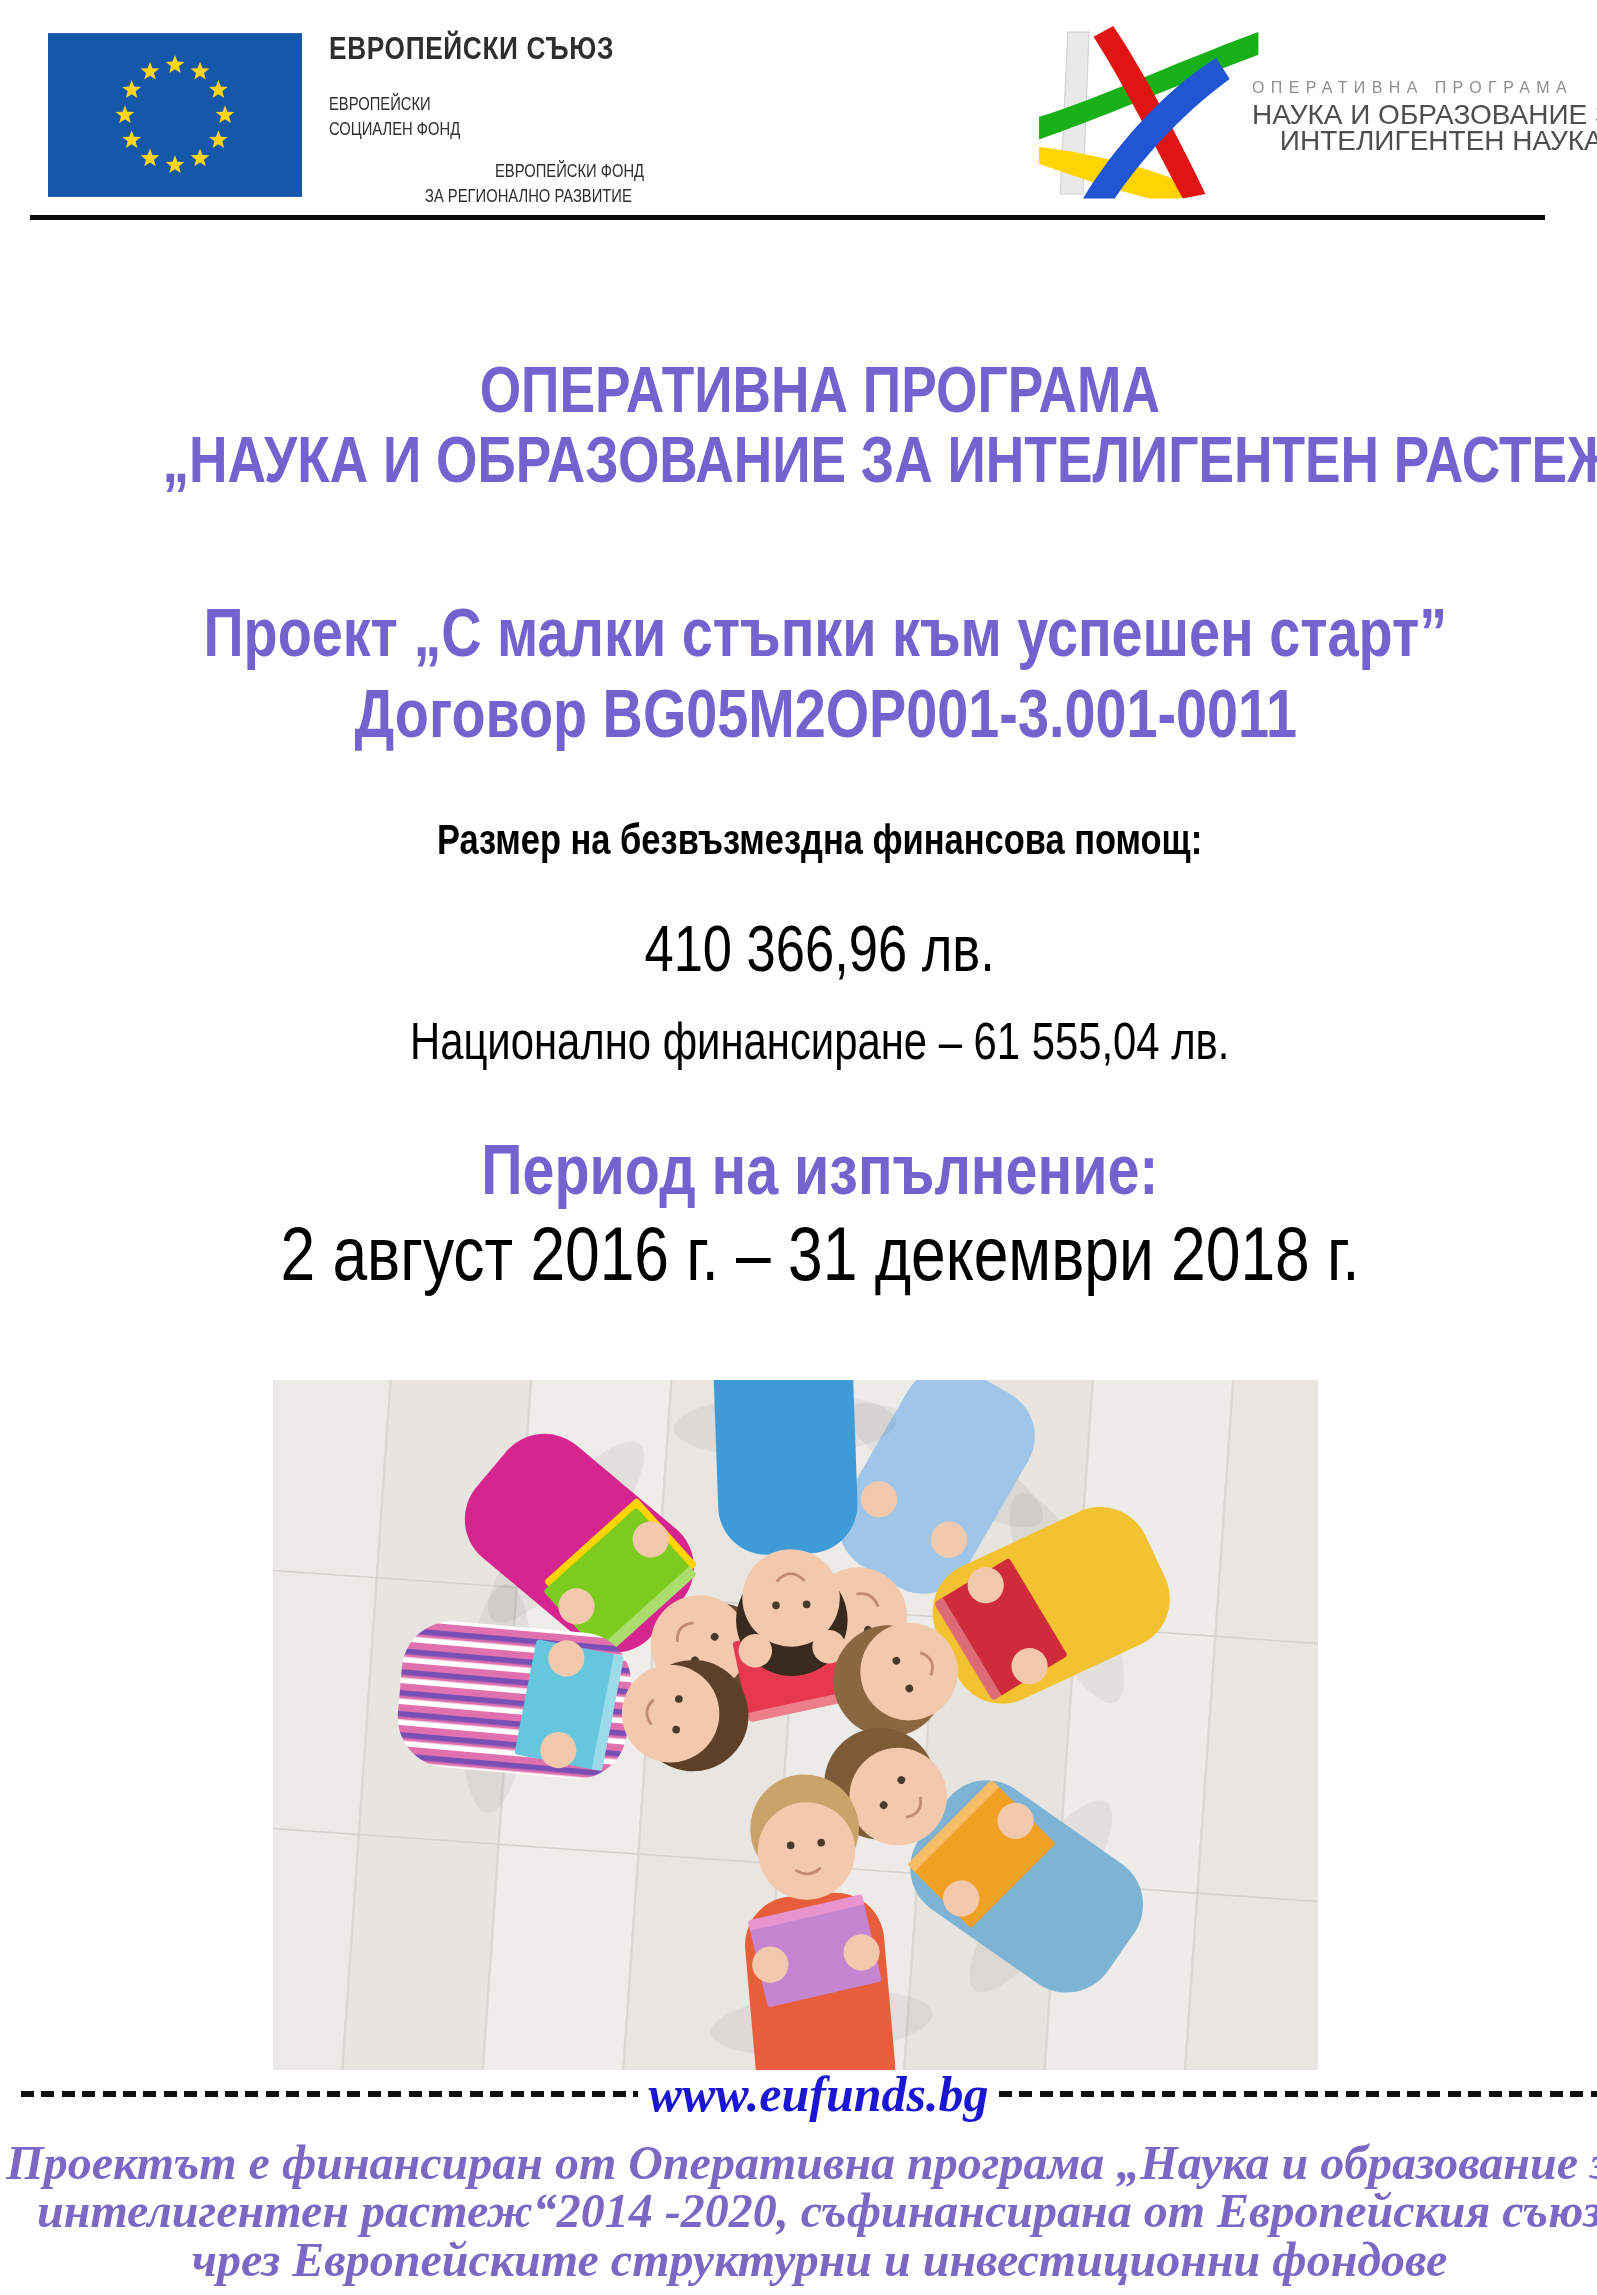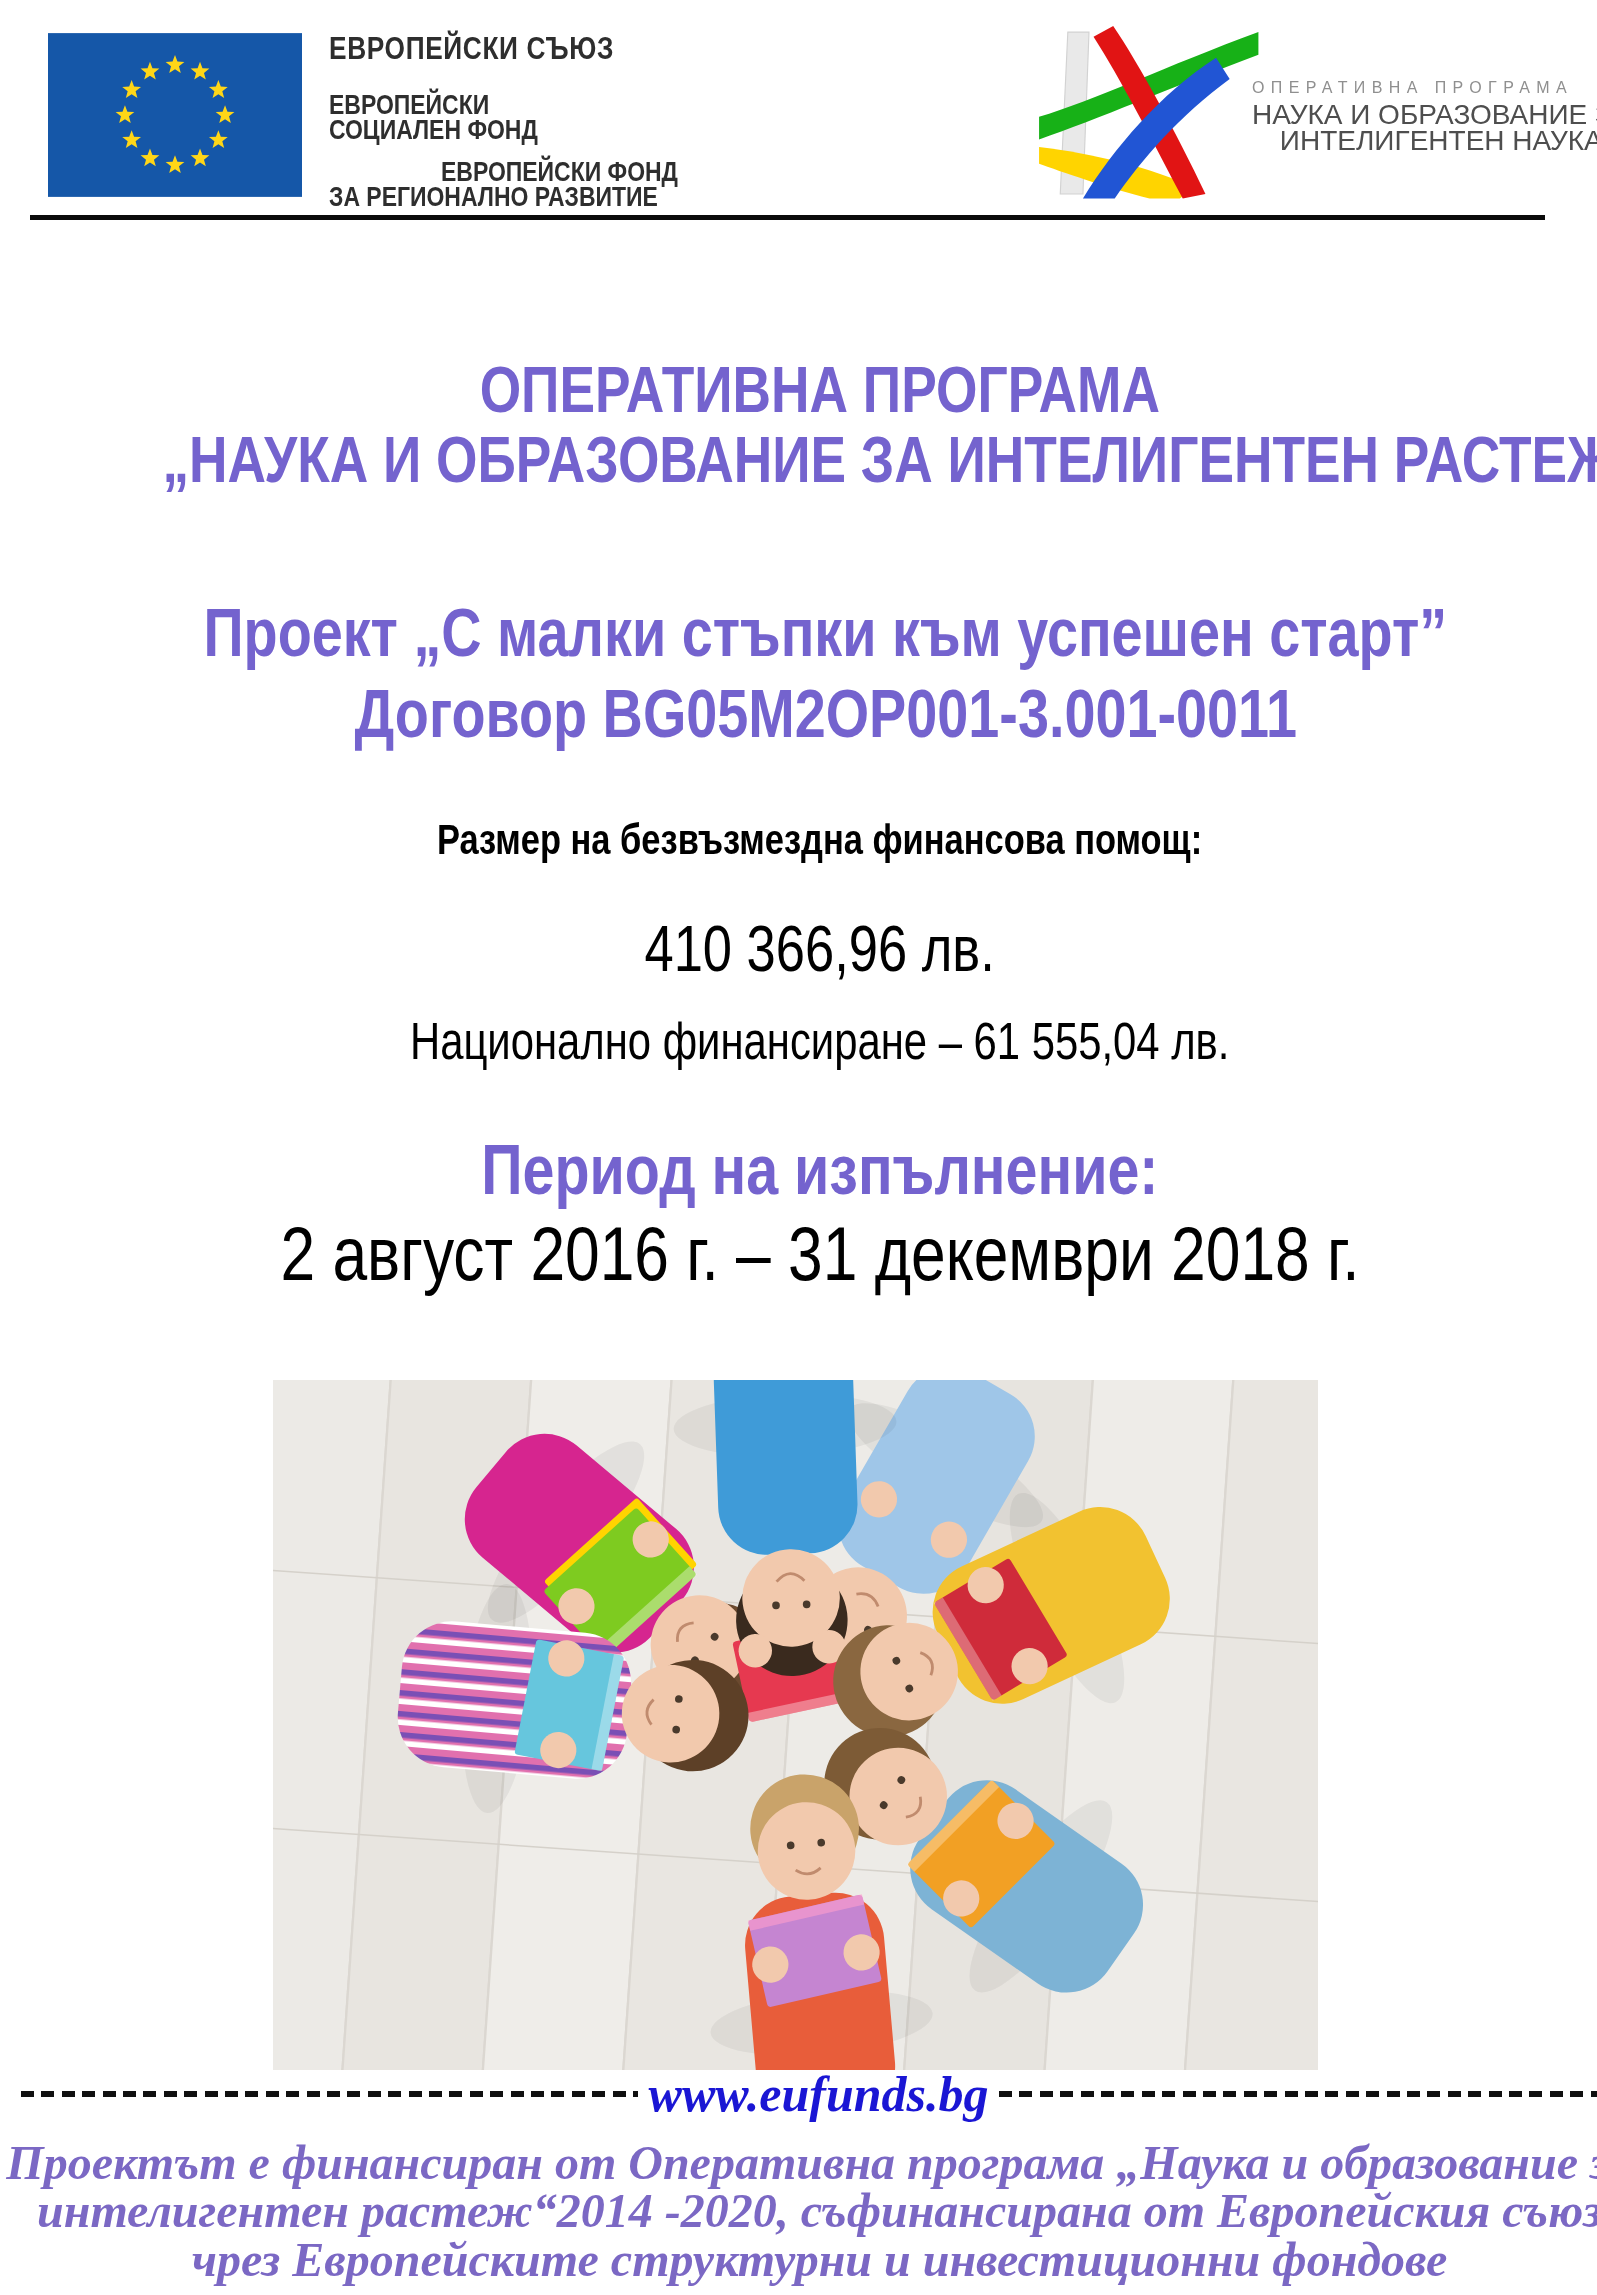--- a/index.html
+++ b/index.html
@@ -11,21 +11,21 @@
   }
   .abs{position:absolute;}
   .centerline{position:absolute;left:0;right:0;text-align:center;white-space:nowrap;}
   .cond{display:inline-block;transform:scaleX(0.82);transform-origin:50% 50%;white-space:nowrap;}
   .cond-left{display:inline-block;transform:scaleX(0.82);transform-origin:0 50%;white-space:nowrap;}
 
   
   .eu-flag{left:48px;top:33px;width:254px;height:164px;}
   .eu-text{left:329px;top:30px;color:#2e2e2e;}
   .eu-text .big{font-size:32px;font-weight:bold;letter-spacing:0.8px;}
-  .eu-text .grp{font-size:28px;font-weight:bold;line-height:25px;}
+  .eu-text .grp{font-size:18px;font-weight:normal;line-height:25px;}
   .grp1{margin-top:25px;}
   .grp2{margin-top:17px;text-align:right;}
   .op-logo-ribbons{left:1039px;top:19.7px;width:221px;height:180px;}
   .op-logo-text{left:1252px;top:79px;}
   .op-line1{font-size:16px;color:#8f8f8f;letter-spacing:6.4px;font-weight:400;}
   .op-line23{font-size:28px;line-height:26px;font-weight:normal;color:#4e4e4e;margin-top:4.5px;text-align:center;}
   .top-rule{left:30px;top:215px;width:1515px;height:5.3px;background:#0b0b0b;}
 
   
   .purple{color:#7463ce;}

